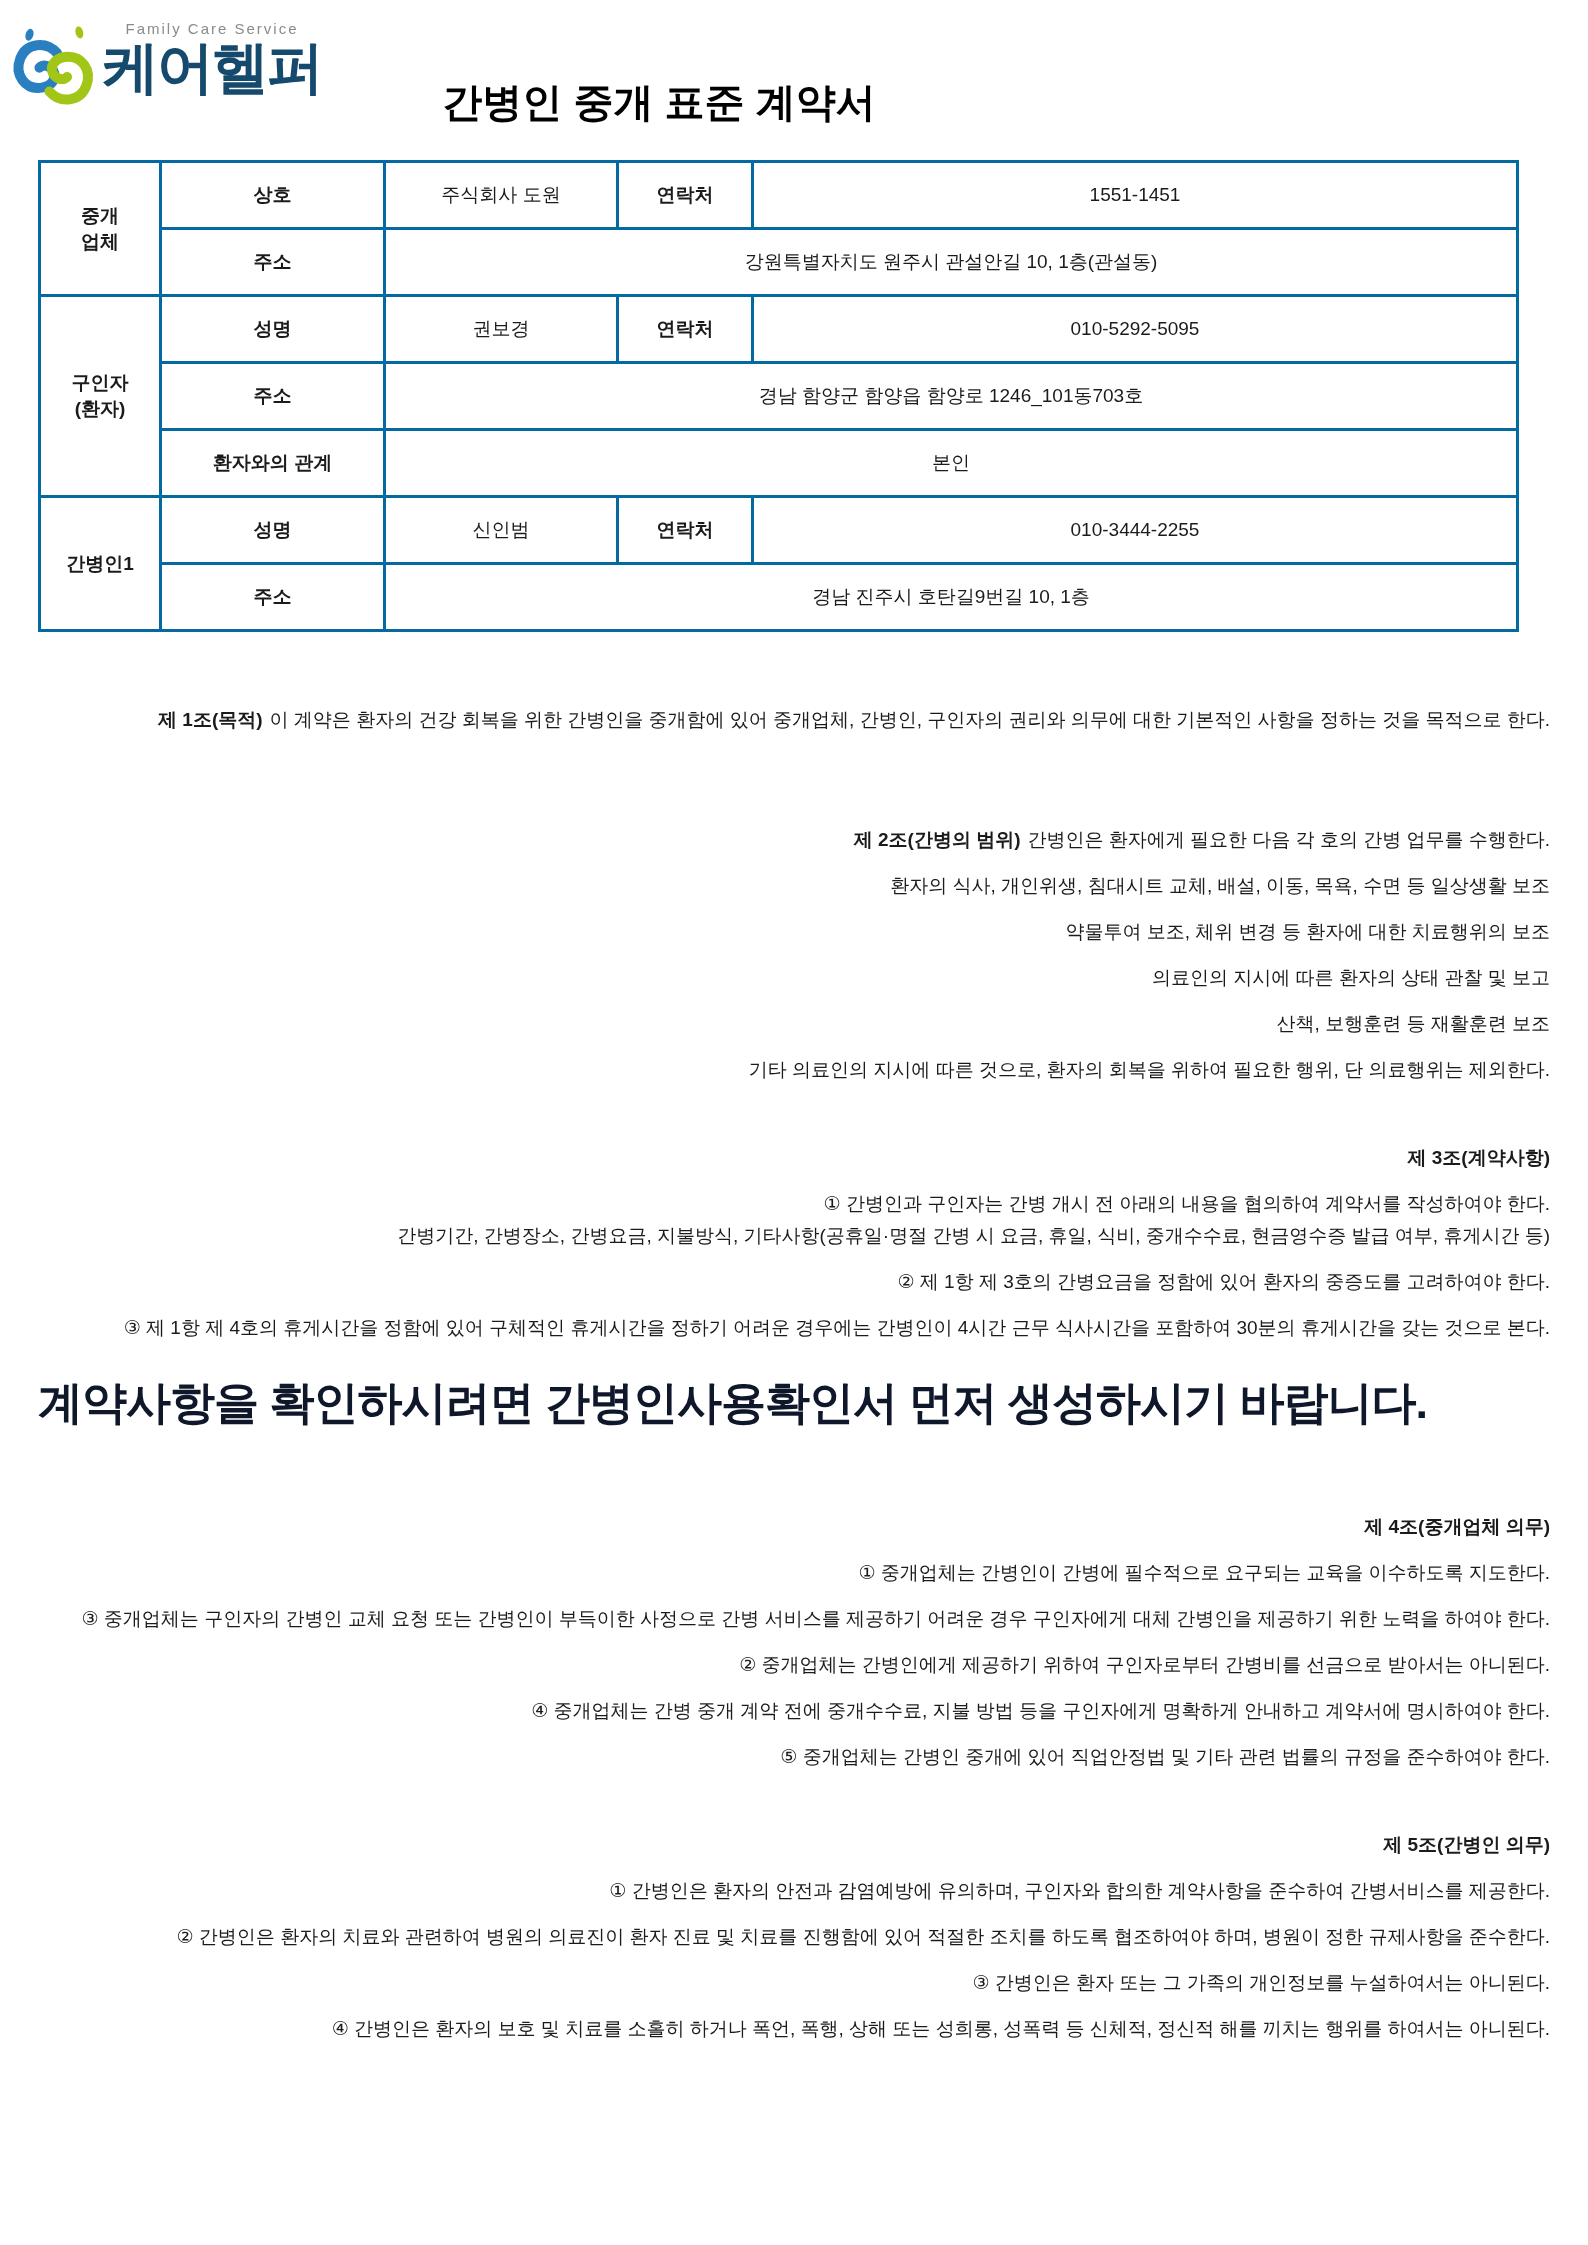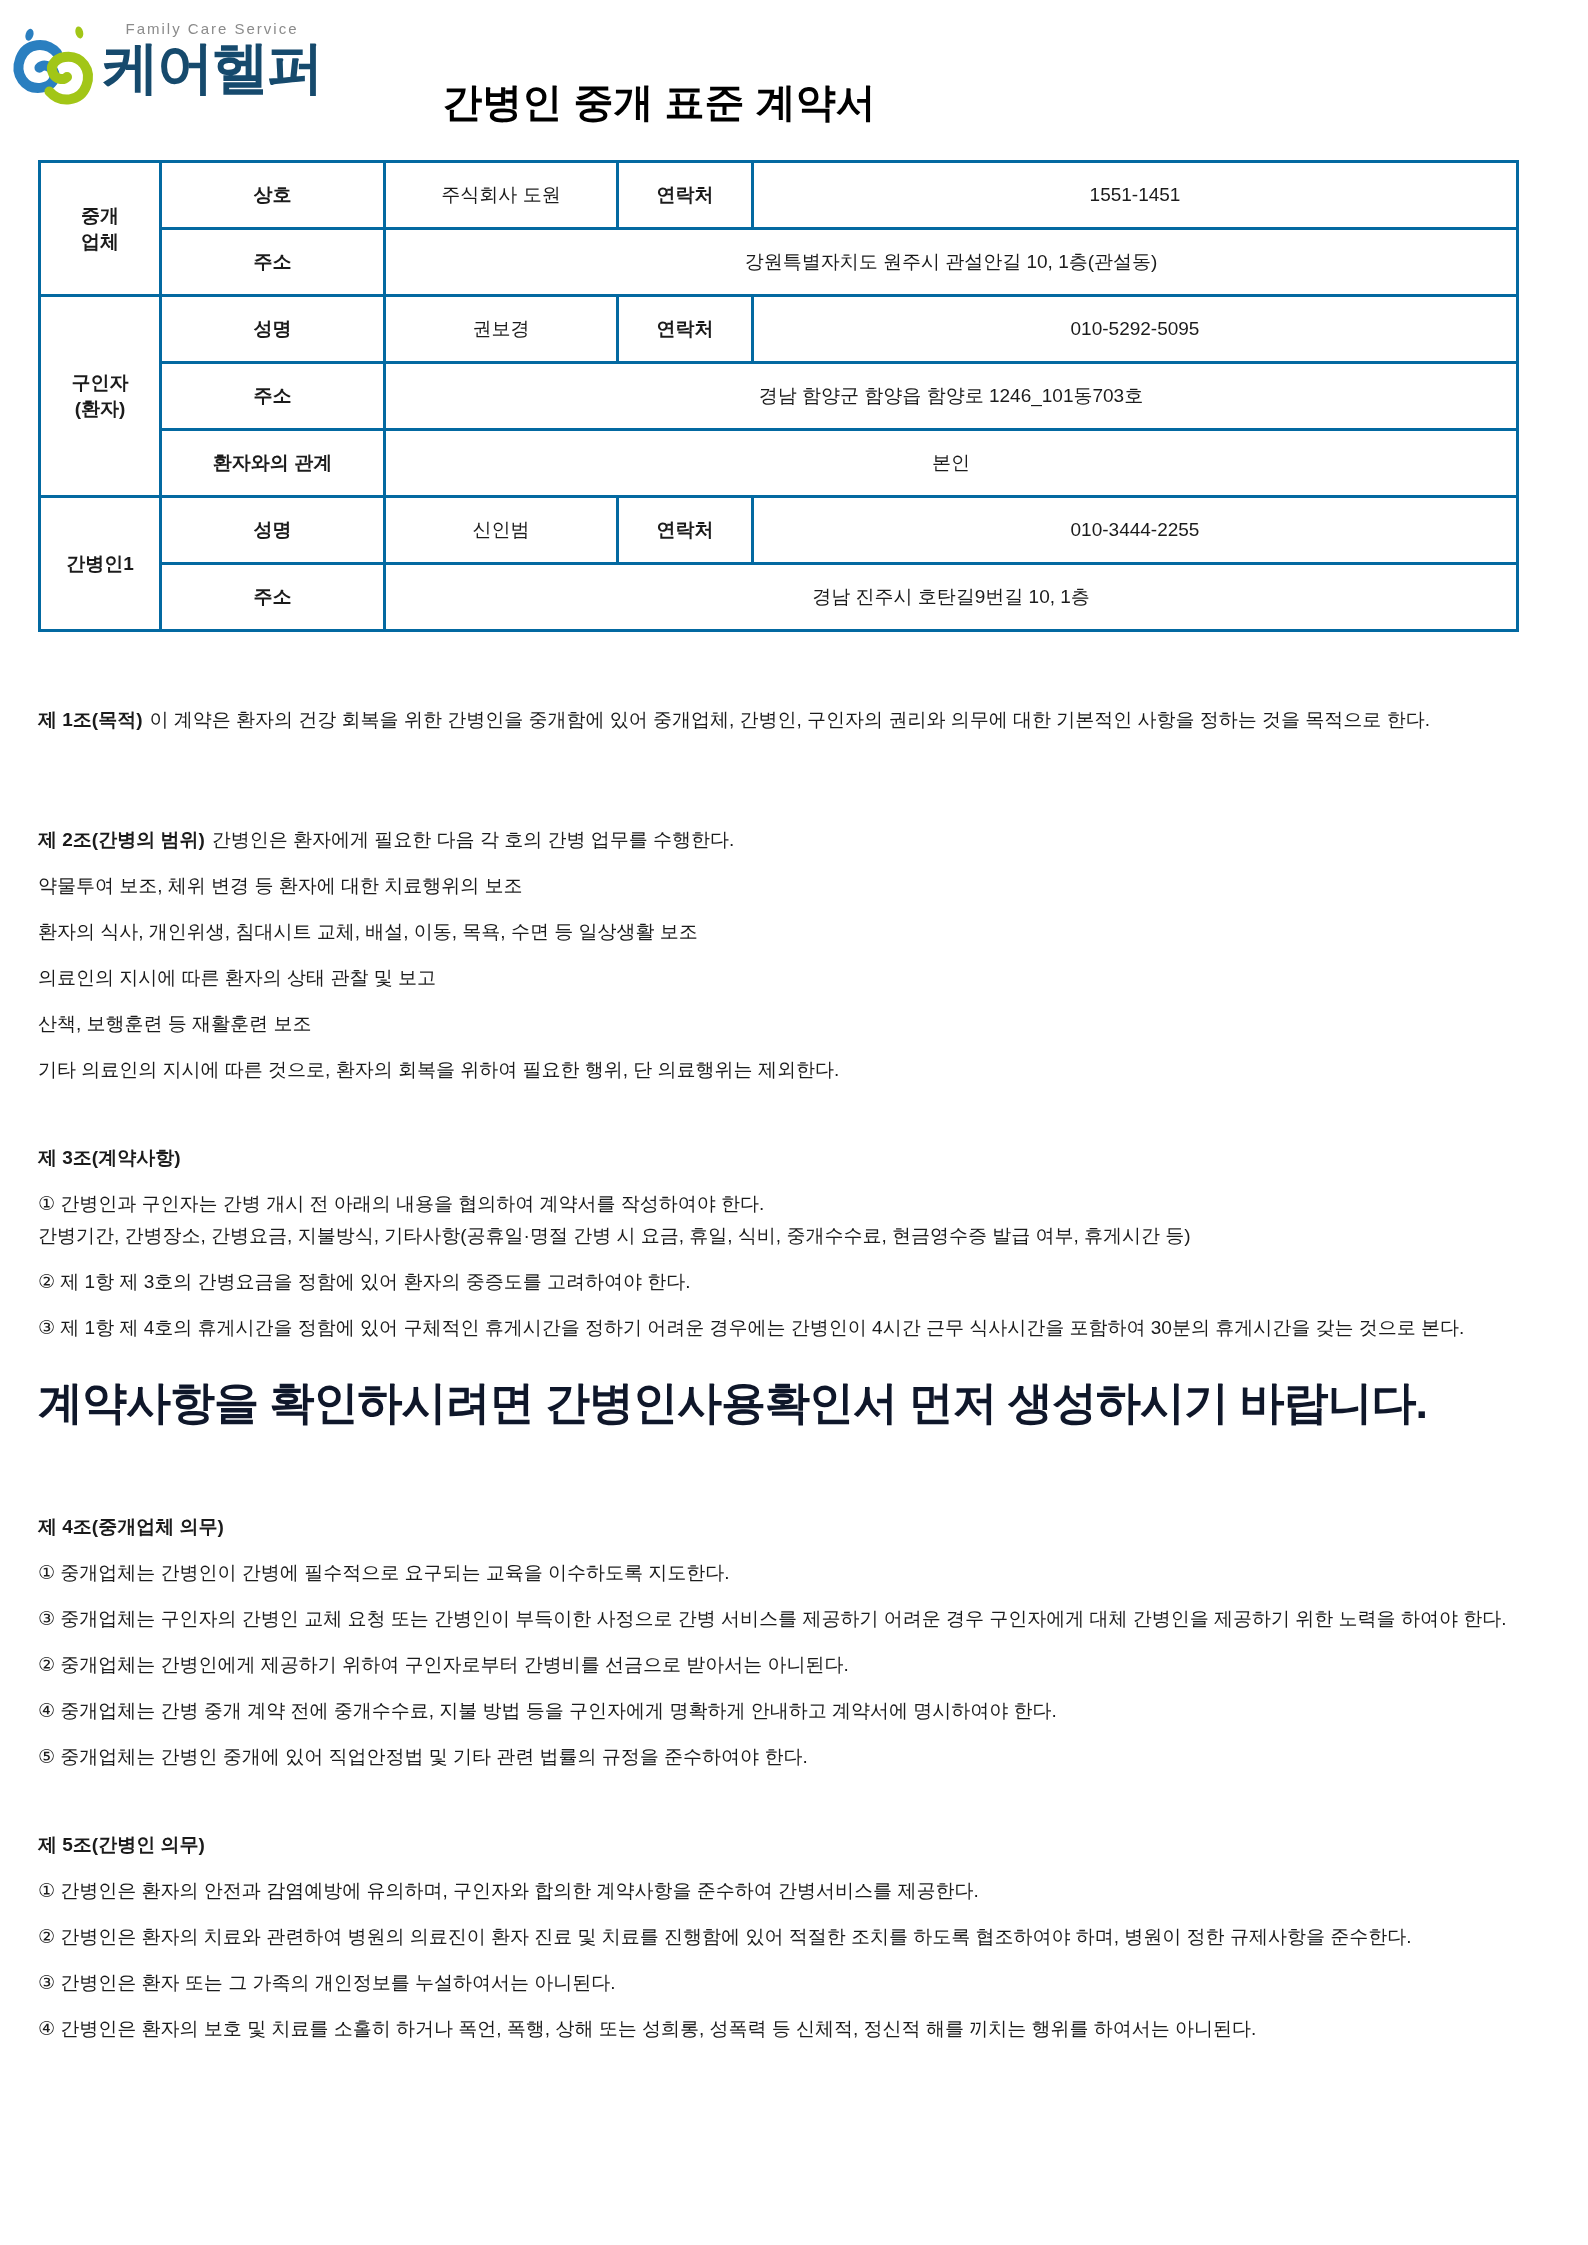--- a/index.html
+++ b/index.html
@@ -30,21 +30,21 @@
   table.parties{border-collapse:collapse;margin-top:20px;table-layout:fixed;width:1478px;}
   table.parties td{
     border:3px solid #0369a1;text-align:center;vertical-align:middle;
     font-size:19px;height:60px;padding:2px 6px;overflow:hidden;
   }
   td.group{font-weight:bold;white-space:pre-line;line-height:1.35;}
   td.lbl{font-weight:bold;}
   td.val{font-weight:normal;}
 
   
-  .article{margin-top:56px;font-size:19px;}
+  .article{margin-top:56px;font-size:19px;text-align:right;}
   .article.first{margin-top:40px;}
   .article.after-notice{margin-top:78px;}
   .article p{margin:14px 0;line-height:32px;white-space:pre-line;}
   .article .lead{margin:0;}
   .run-in{font-weight:bold;margin-right:7px;white-space:normal;}
   .sec-title{font-weight:bold;margin:0 0 6px;line-height:32px;}
 
   
   .notice{
     margin:30px 0 0;
@@ -135,22 +135,22 @@
   <div class="article first">
     <p class="lead">
       <strong class="run-in">제 1조(목적)</strong><span>이 계약은 환자의 건강 회복을 위한 간병인을 중개함에 있어 중개업체, 간병인, 구인자의 권리와 의무에 대한 기본적인 사항을 정하는 것을 목적으로 한다.</span>
     </p>
   </div>
 
   <div class="article">
     <p class="lead">
       <strong class="run-in">제 2조(간병의 범위)</strong><span>간병인은 환자에게 필요한 다음 각 호의 간병 업무를 수행한다.</span>
     </p>
+    <p class="item">환자의 식사, 개인위생, 침대시트 교체, 배설, 이동, 목욕, 수면 등 일상생활 보조</p>
     <p class="item">약물투여 보조, 체위 변경 등 환자에 대한 치료행위의 보조</p>
-    <p class="item">환자의 식사, 개인위생, 침대시트 교체, 배설, 이동, 목욕, 수면 등 일상생활 보조</p>
     <p class="item">의료인의 지시에 따른 환자의 상태 관찰 및 보고</p>
     <p class="item">산책, 보행훈련 등 재활훈련 보조</p>
     <p class="item">기타 의료인의 지시에 따른 것으로, 환자의 회복을 위하여 필요한 행위, 단 의료행위는 제외한다.</p>
   </div>
 
   <div class="article">
     <p class="sec-title">제 3조(계약사항)</p>
     <p class="item">① 간병인과 구인자는 간병 개시 전 아래의 내용을 협의하여 계약서를 작성하여야 한다.
 간병기간, 간병장소, 간병요금, 지불방식, 기타사항(공휴일·명절 간병 시 요금, 휴일, 식비, 중개수수료, 현금영수증 발급 여부, 휴게시간 등)</p>
     <p class="item">② 제 1항 제 3호의 간병요금을 정함에 있어 환자의 중증도를 고려하여야 한다.</p>

